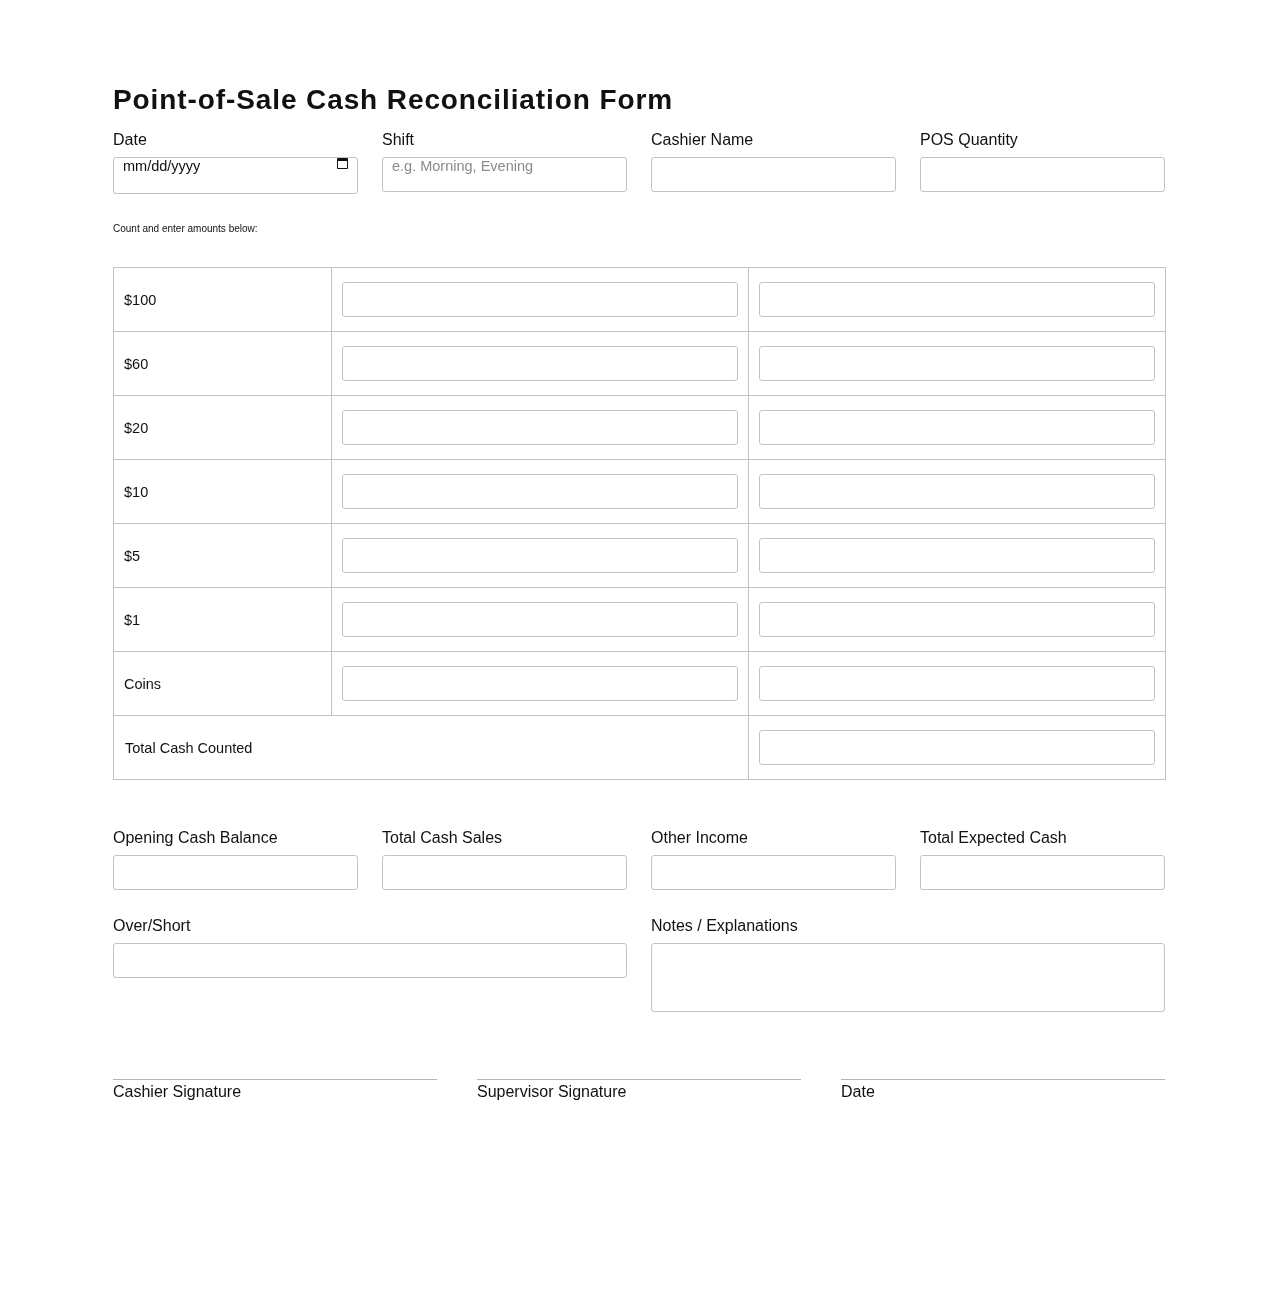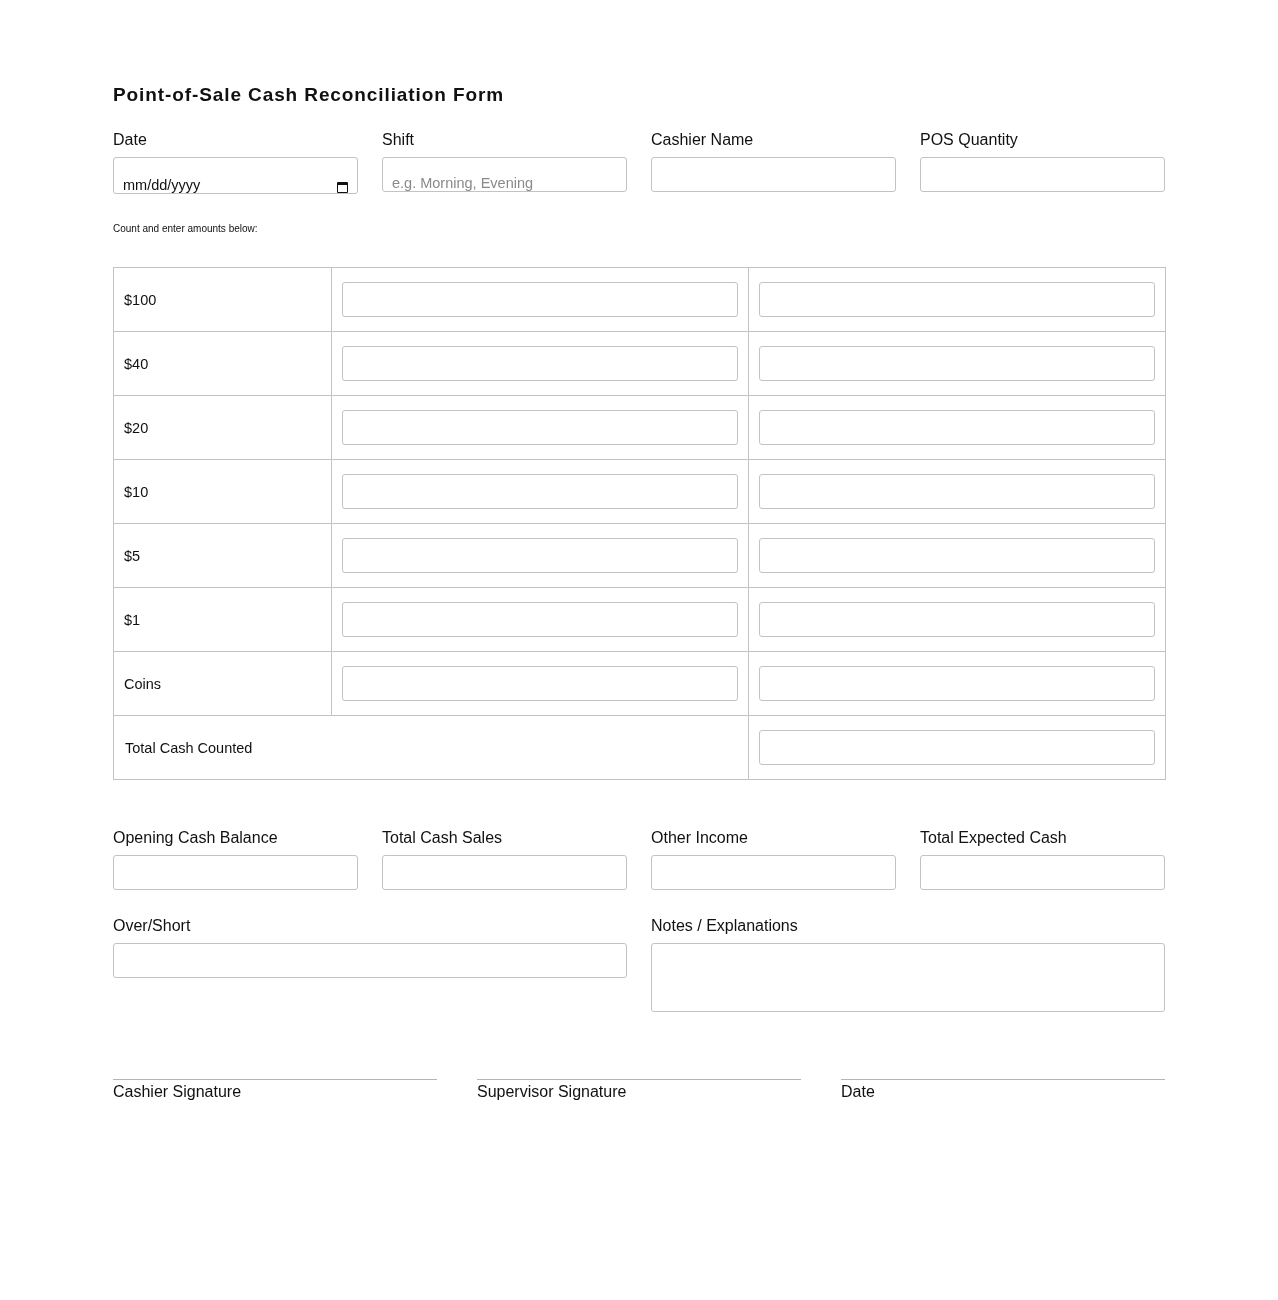--- a/index.html
+++ b/index.html
@@ -3,28 +3,28 @@
 <meta charset="utf-8">
 <style>
   html, body { margin: 0; padding: 0; background: #ffffff; }
   body {
     width: 1278px; height: 1300px; position: relative;
     font-family: "Liberation Sans", sans-serif; color: #111;
   }
   .page { position: absolute; left: 113px; top: 0; width: 1052px; }
   h1 {
     position: absolute; left: 0; top: 84px; margin: 0;
-    font-size: 19px; font-weight: bold; letter-spacing: 0.9px; color: #111;
+    font-size: 28px; font-weight: bold; letter-spacing: 0.9px; color: #111;
   }
   .lbl { position: absolute; font-size: 16px; color: #111; white-space: nowrap; }
   .inp {
     position: absolute; box-sizing: border-box; border: 1px solid #c3c3c3;
     border-radius: 3px; background: #fff; height: 35px;
     font-family: "Liberation Sans", sans-serif; font-size: 14px; color: #111;
-    padding: 0 9px; display: flex; align-items: flex-end;
+    padding: 0 9px; display: flex; align-items: flex-start;
   }
   .ph { color: #8a8a8a; font-size: 14.5px; }
   .datetext { font-size: 14.5px; color: #111; flex: 1; }
   .cal { width: 11px; height: 11px; border: 1.5px solid #111; border-top-width: 3px; border-radius: 1px; box-sizing: border-box; }
   .intro { position: absolute; left: 0; top: 223px; font-size: 10px; color: #111; }
   table {
     position: absolute; left: 0; top: 267px; width: 1052px;
     border-collapse: collapse; table-layout: fixed;
   }
   td, th { border: 1px solid #c3c3c3; padding: 0 10px; box-sizing: border-box; }
@@ -72,21 +72,21 @@
     <tr>
       <td>$100</td>
       <td>
             <div class="cellinp"></div>
           </td>
       <td>
             <div class="cellinp"></div>
           </td>
     </tr>
     <tr>
-      <td>$40</td>
+      <td>$60</td>
       <td>
             <div class="cellinp"></div>
           </td>
       <td>
             <div class="cellinp"></div>
           </td>
     </tr>
     <tr>
       <td>$20</td>
       <td>

